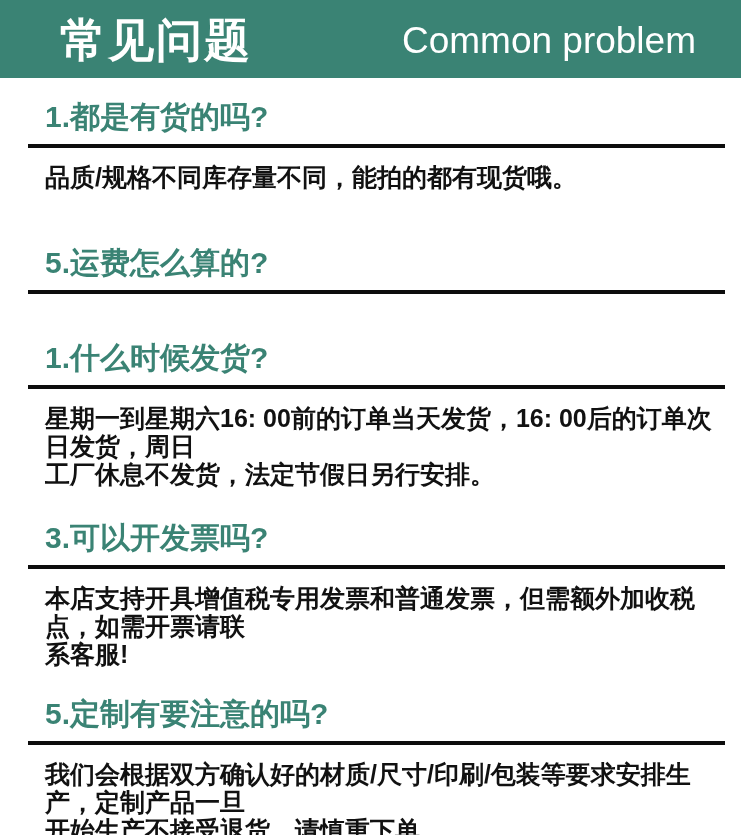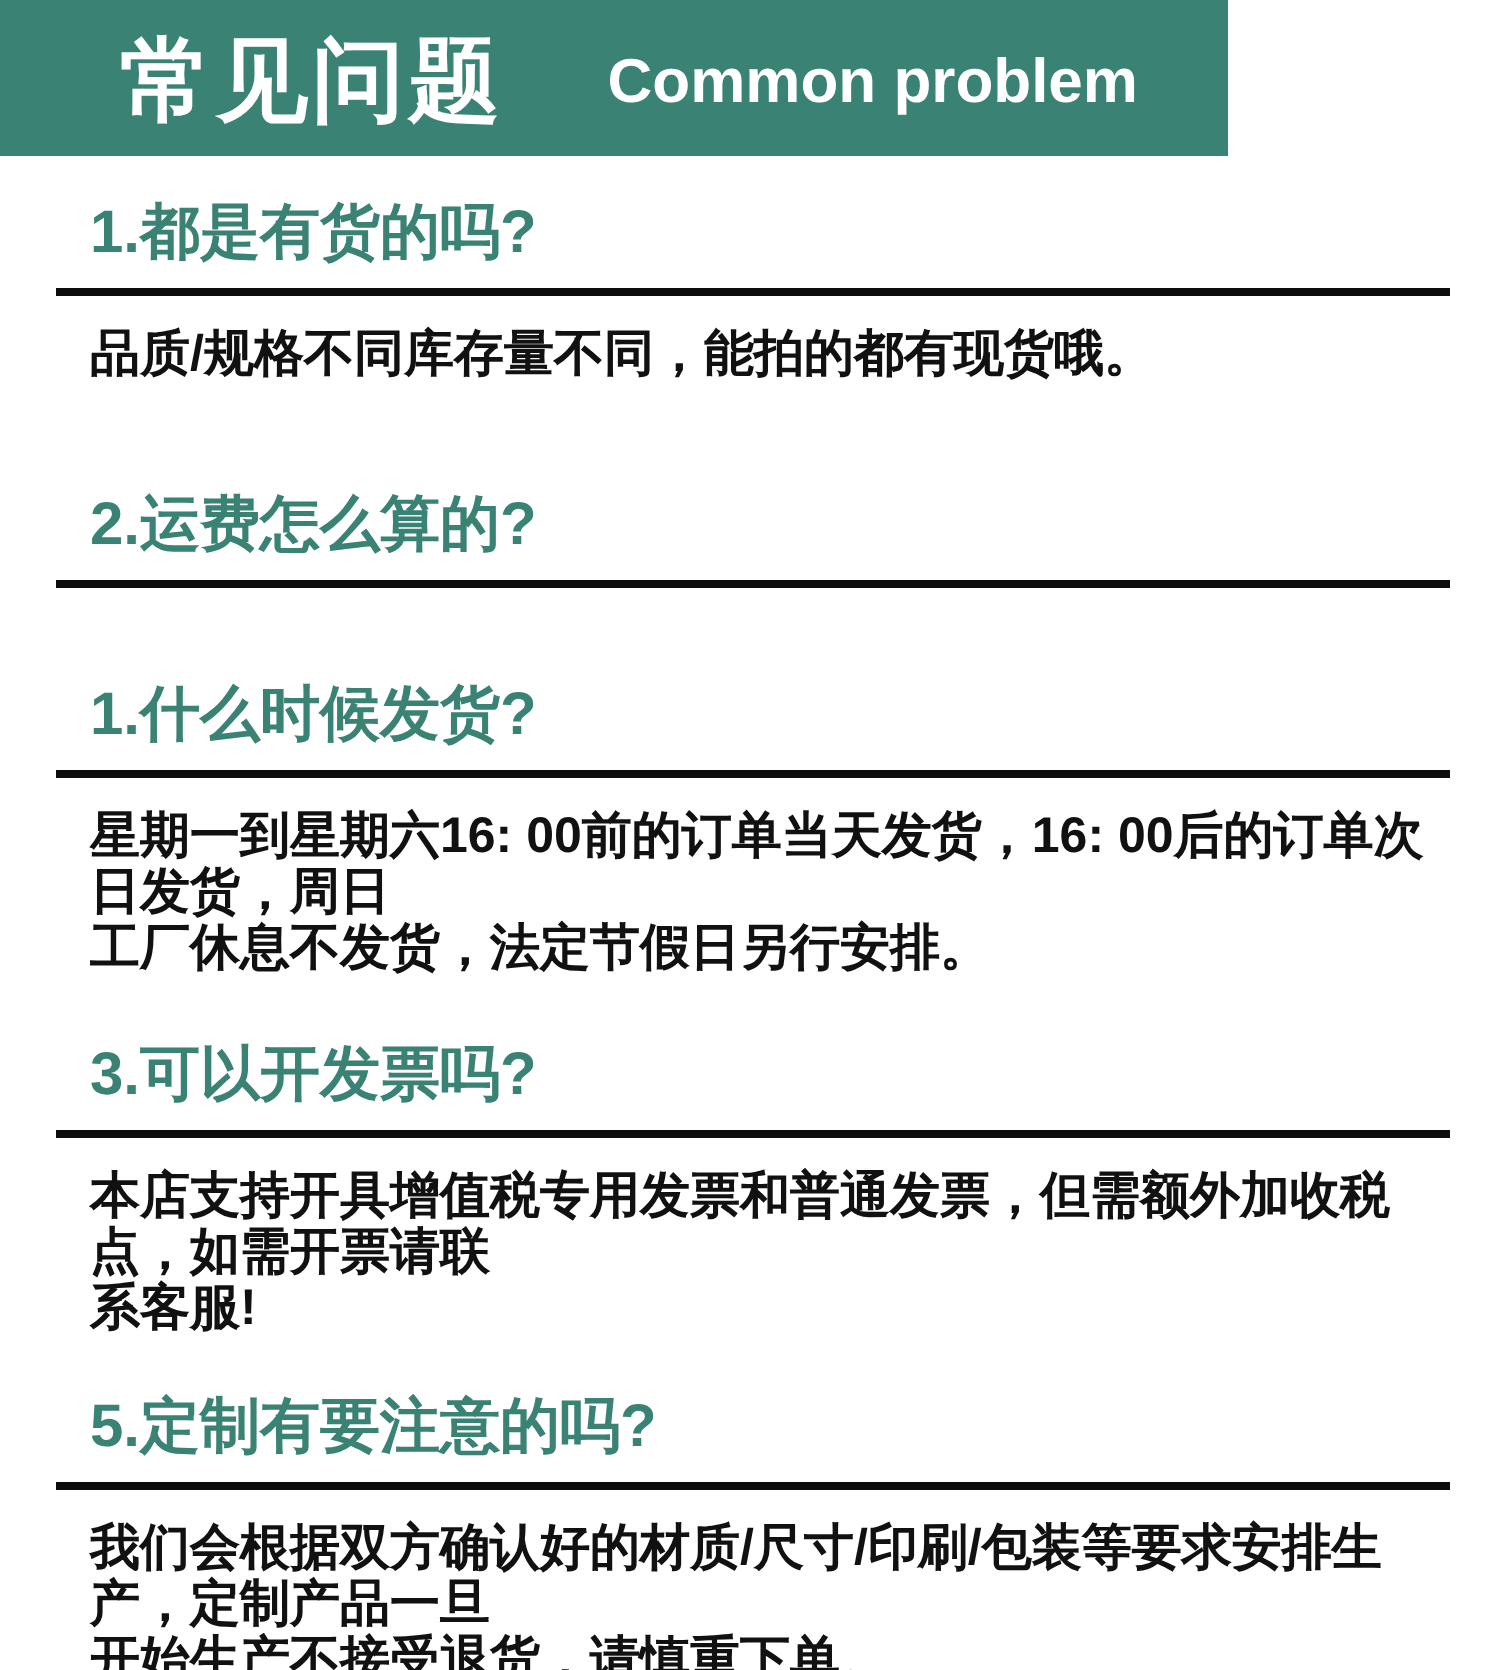--- a/index.html
+++ b/index.html
@@ -16,39 +16,39 @@
     font-family: "Liberation Sans", sans-serif;
   }
   .page {
     position: relative;
     width: 750px;
     height: 835px;
     background: #ffffff;
     overflow: hidden;
   }
   .header {
-    width: 614px;
+    width: 741px;
     height: 78px;
     background: var(--accent);
     display: flex;
     align-items: center;
     justify-content: space-between;
     padding: 2px 45px 0 60px;
   }
   .header-title-zh {
     color: var(--header-text);
     font-size: 46px;
     font-weight: bold;
     letter-spacing: 2px;
     line-height: 1;
   }
   .header-title-en {
     color: var(--header-text);
-    font-size: 31px;
-    font-weight: bold;
+    font-size: 37px;
+    font-weight: normal;
     line-height: 1;
     margin-left: 24px;
   }
   .content {
     padding: 0 25px 0 28px;
   }
   .faq-section { margin: 0; }
   .faq-section.s1 { margin-top: 23px; }
   .faq-section.s2 { margin-top: 56px; }
   .faq-section.s3 { margin-top: 48px; }
@@ -88,21 +88,21 @@
 
   <div class="content">
 
     <div class="faq-section s1">
       <div class="question">1.都是有货的吗?</div>
       <div class="rule"></div>
       <div class="answer">品质/规格不同库存量不同，能拍的都有现货哦。</div>
     </div>
 
     <div class="faq-section s2">
-      <div class="question">2.运费怎么算的?</div>
+      <div class="question">5.运费怎么算的?</div>
       <div class="rule"></div>
     </div>
 
     <div class="faq-section s3">
       <div class="question">1.什么时候发货?</div>
       <div class="rule"></div>
       <div class="answer">星期一到星期六16: 00前的订单当天发货，16: 00后的订单次日发货，周日
 工厂休息不发货，法定节假日另行安排。</div>
     </div>
 

